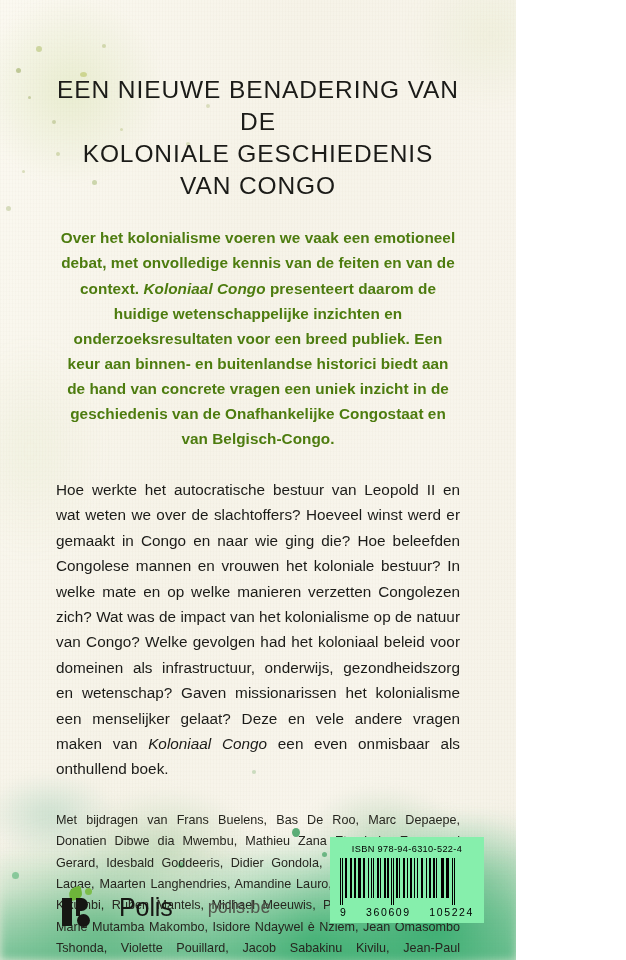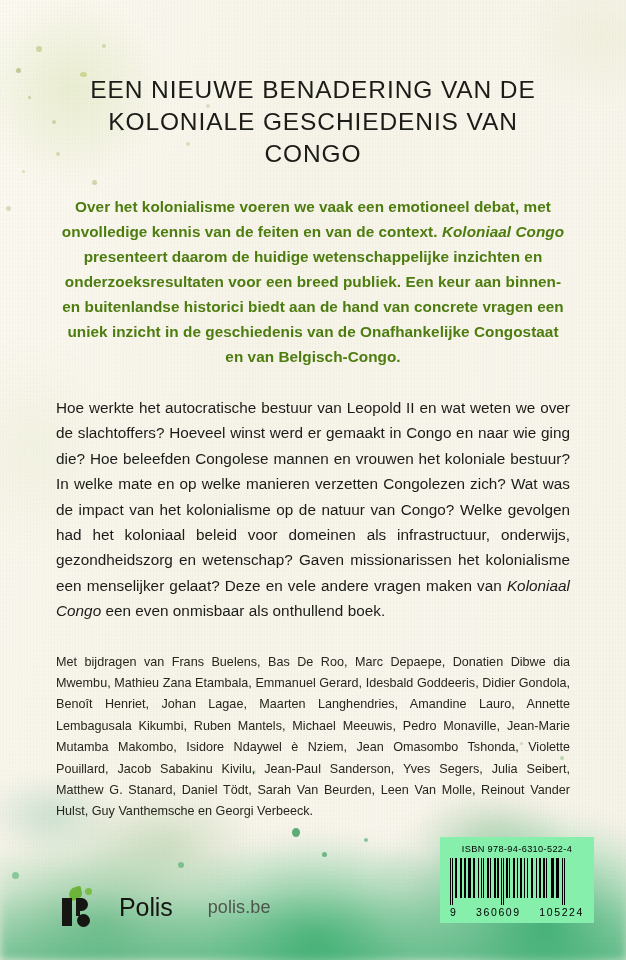--- a/index.html
+++ b/index.html
@@ -6,21 +6,21 @@
     margin: 0;
     padding: 0;
     background: #ffffff;
   }
   body {
     font-family: "Liberation Sans", sans-serif;
   }
 
   .cover {
     position: relative;
-    width: 626px;
+    width: 516px;
     height: 960px;
     overflow: hidden;
     background: #f7f4ea;
     box-sizing: border-box;
   }
 
   
   .paper-base {
     position: absolute;
     inset: 0;

